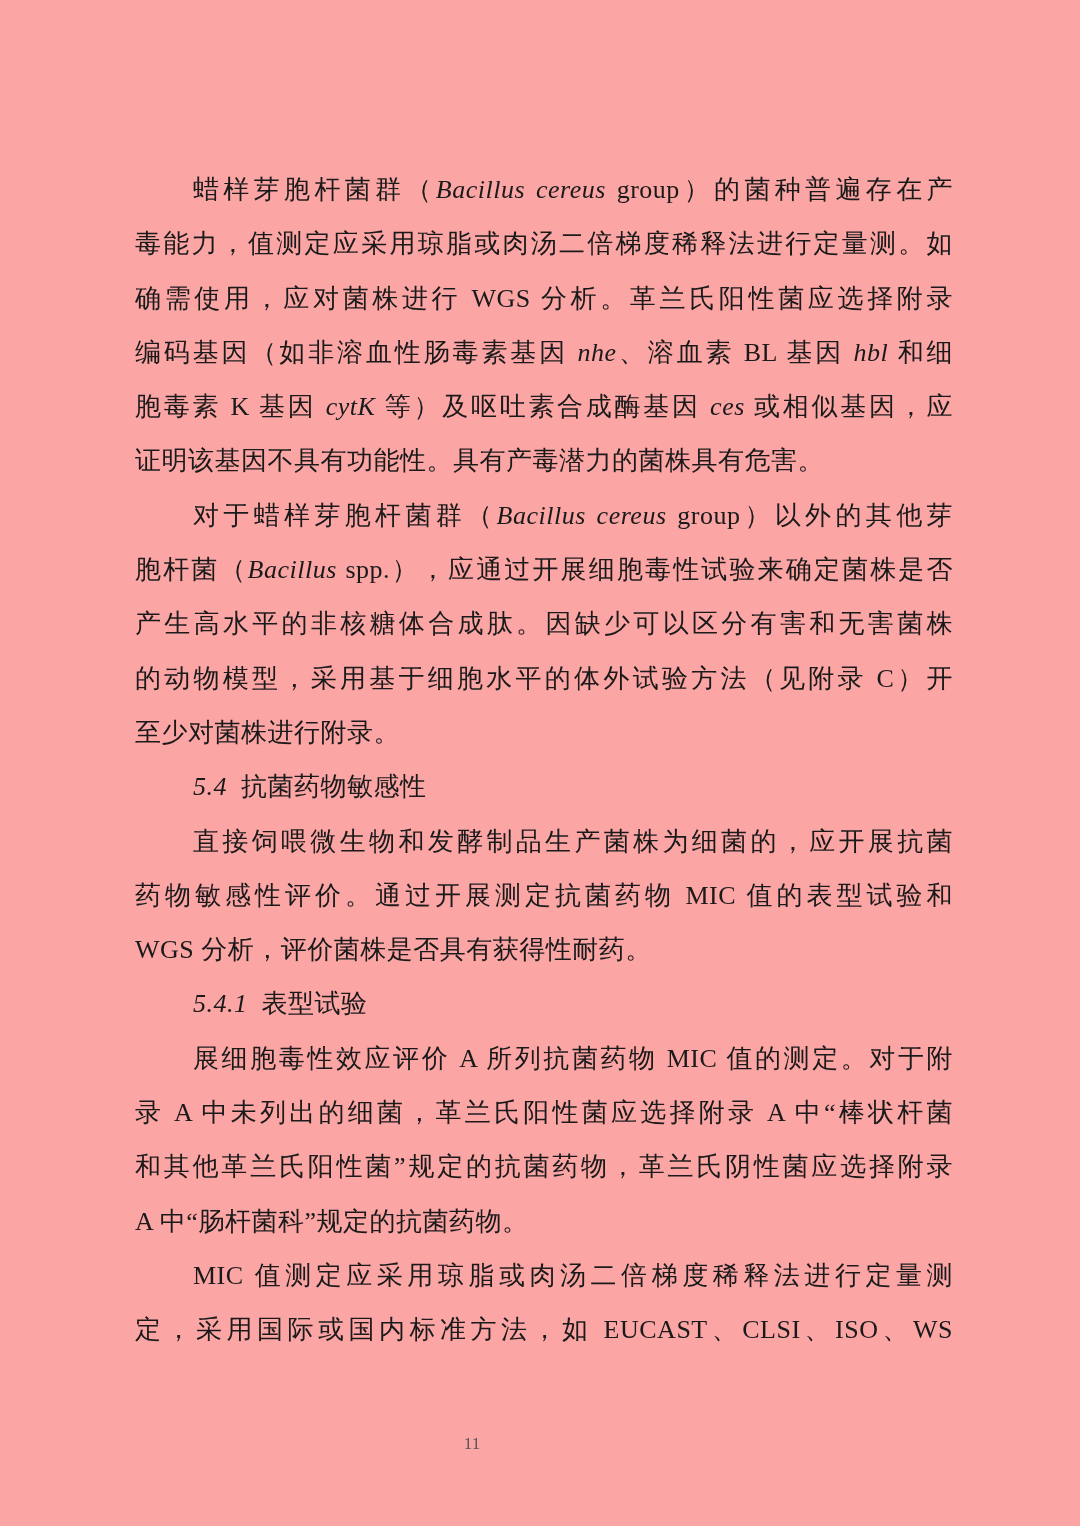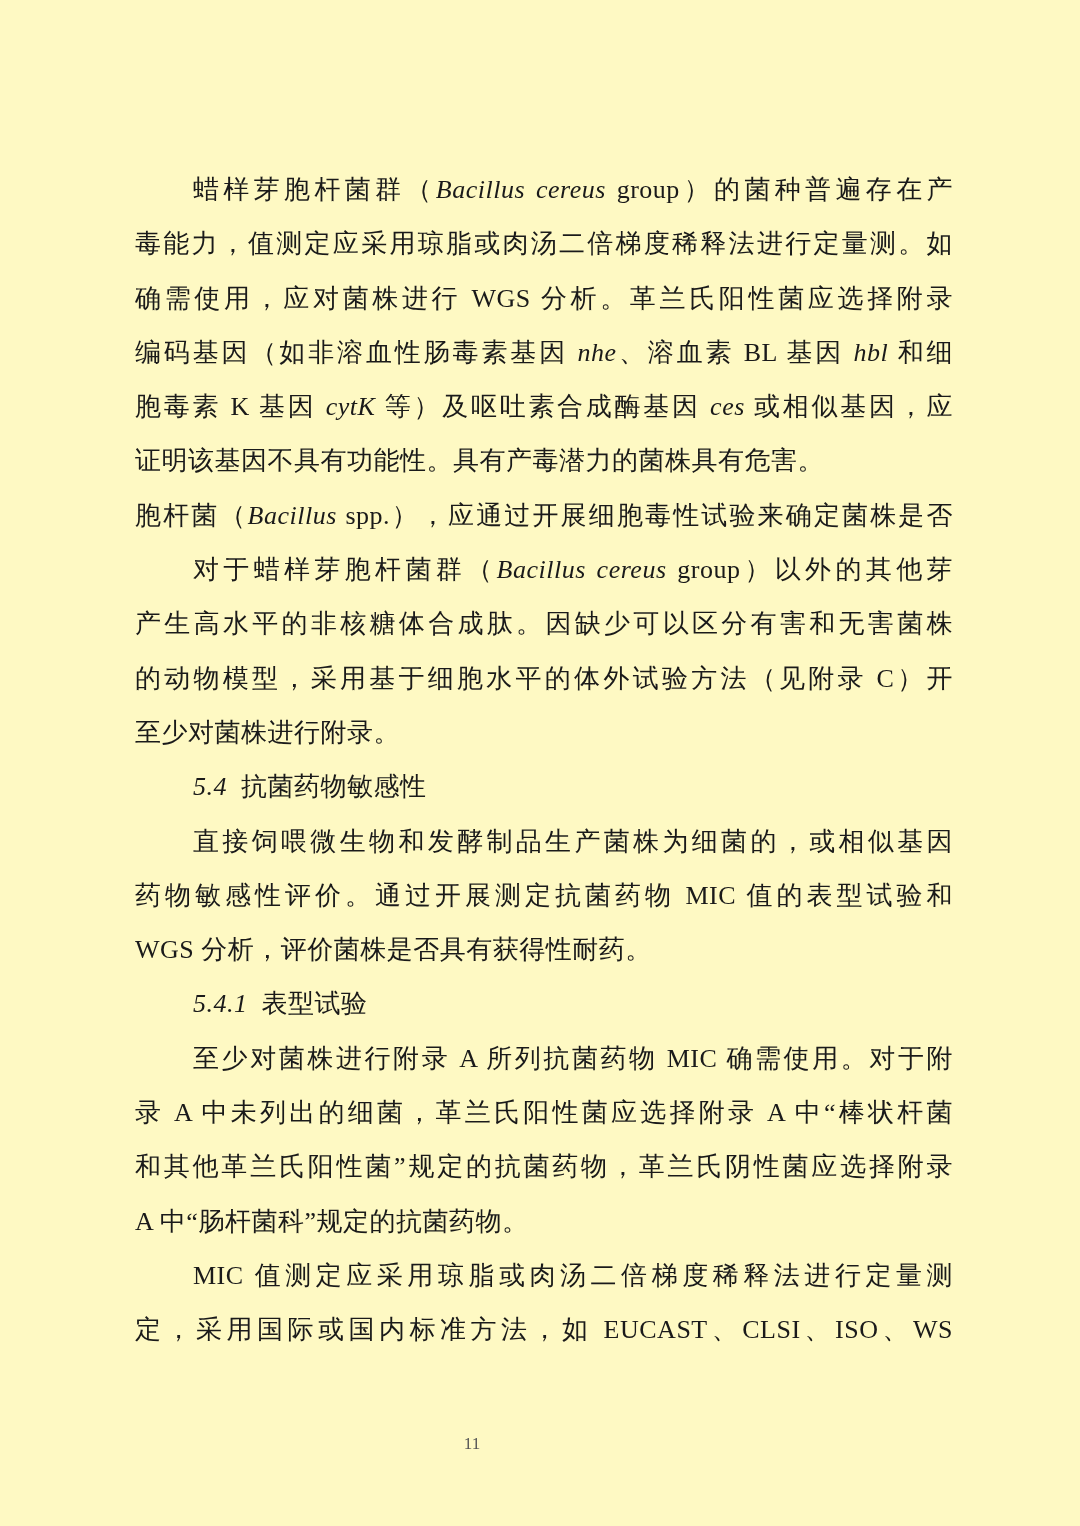--- a/index.html
+++ b/index.html
@@ -14,21 +14,21 @@
       overflow: hidden;
       font-family: "Liberation Serif", "DejaVu Serif", serif;
       color: #1a1a1a;
     }
     .page {
       position: absolute;
       left: 0;
       top: 0;
       width: 1080px;
       height: 1526px;
-      background: #fef9c3;
+      background: #fca5a5;
     }
     .body-text {
       position: absolute;
       left: 135px;
       top: 163px;
       width: 818px;
     }
     .line {
       height: 54.3px;
       line-height: 54.3px;
@@ -76,35 +76,35 @@
   <div class="body-text" id="body-text">
       <div class="paragraph">
         <div class="line indent">蜡样芽胞杆菌群（<i>Bacillus cereus</i> group）的菌种普遍存在产</div>
         <div class="line">毒能力，值测定应采用琼脂或肉汤二倍梯度稀释法进行定量测。如</div>
         <div class="line">确需使用，应对菌株进行 WGS 分析。革兰氏阳性菌应选择附录</div>
         <div class="line">编码基因（如非溶血性肠毒素基因 <i>nhe</i>、溶血素 BL 基因 <i>hbl</i> 和细</div>
         <div class="line">胞毒素 K 基因 <i>cytK</i> 等）及呕吐素合成酶基因 <i>ces</i> 或相似基因，应</div>
         <div class="line last">证明该基因不具有功能性。具有产毒潜力的菌株具有危害。</div>
       </div>
       <div class="paragraph">
+        <div class="line indent">对于蜡样芽胞杆菌群（<i>Bacillus cereus</i> group）以外的其他芽</div>
         <div class="line">胞杆菌（<i>Bacillus</i> spp.），应通过开展细胞毒性试验来确定菌株是否</div>
-        <div class="line indent">对于蜡样芽胞杆菌群（<i>Bacillus cereus</i> group）以外的其他芽</div>
         <div class="line">产生高水平的非核糖体合成肽。因缺少可以区分有害和无害菌株</div>
         <div class="line">的动物模型，采用基于细胞水平的体外试验方法（见附录 C）开</div>
         <div class="line last">至少对菌株进行附录。</div>
       </div>
       <div class="heading"><span class="num">5.4</span><span>抗菌药物敏感性</span></div>
       <div class="paragraph">
-        <div class="line indent">直接饲喂微生物和发酵制品生产菌株为细菌的，或相似基因</div>
+        <div class="line indent">直接饲喂微生物和发酵制品生产菌株为细菌的，应开展抗菌</div>
         <div class="line">药物敏感性评价。通过开展测定抗菌药物 MIC 值的表型试验和</div>
         <div class="line last">WGS 分析，评价菌株是否具有获得性耐药。</div>
       </div>
       <div class="heading"><span class="num">5.4.1</span><span>表型试验</span></div>
       <div class="paragraph">
-        <div class="line indent">至少对菌株进行附录 A 所列抗菌药物 MIC 确需使用。对于附</div>
+        <div class="line indent">展细胞毒性效应评价 A 所列抗菌药物 MIC 值的测定。对于附</div>
         <div class="line">录 A 中未列出的细菌，革兰氏阳性菌应选择附录 A 中“棒状杆菌</div>
         <div class="line">和其他革兰氏阳性菌”规定的抗菌药物，革兰氏阴性菌应选择附录</div>
         <div class="line last">A 中“肠杆菌科”规定的抗菌药物。</div>
       </div>
       <div class="paragraph">
         <div class="line indent">MIC 值测定应采用琼脂或肉汤二倍梯度稀释法进行定量测</div>
         <div class="line">定，采用国际或国内标准方法，如 EUCAST、CLSI、ISO、WS</div>
       </div>
     </div>
   <div class="page-number">11</div>

